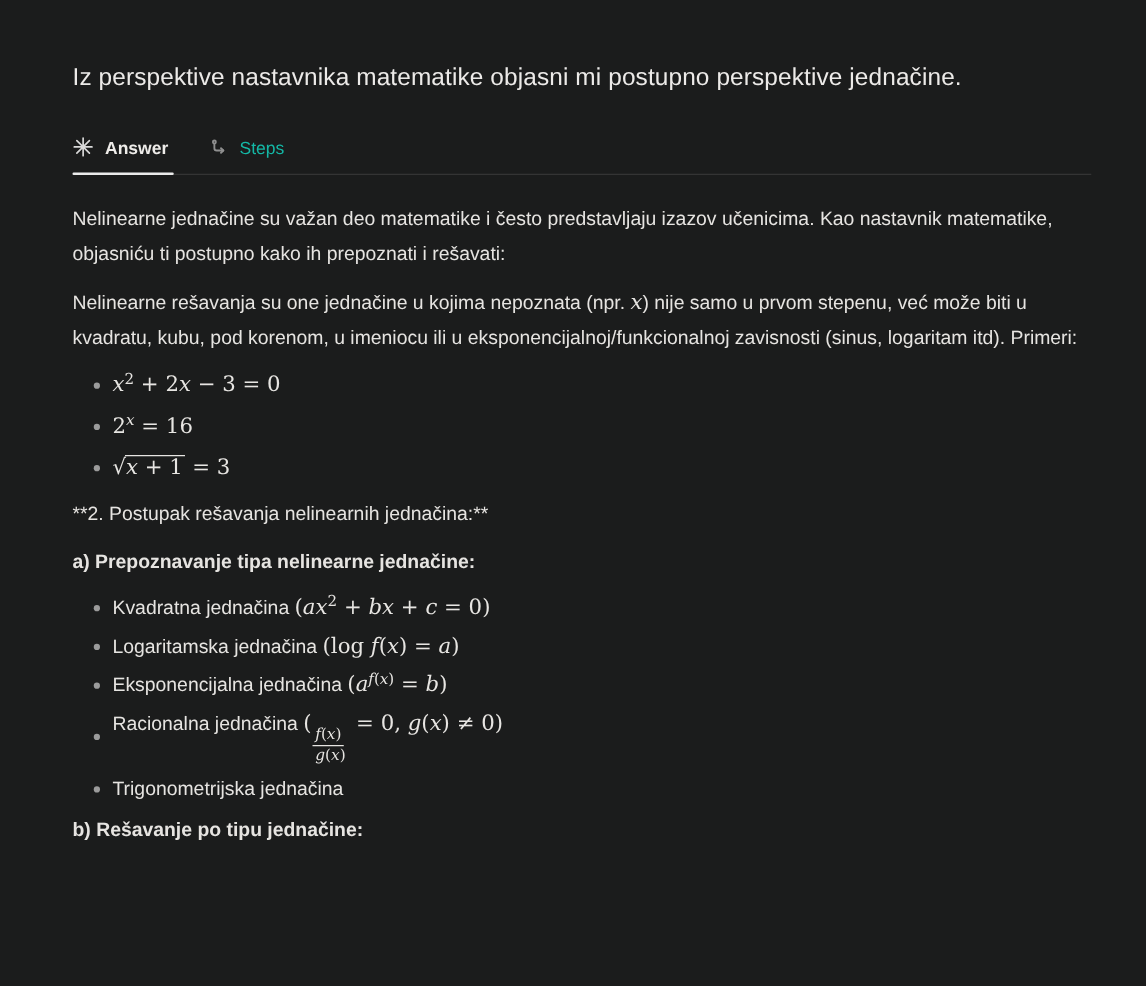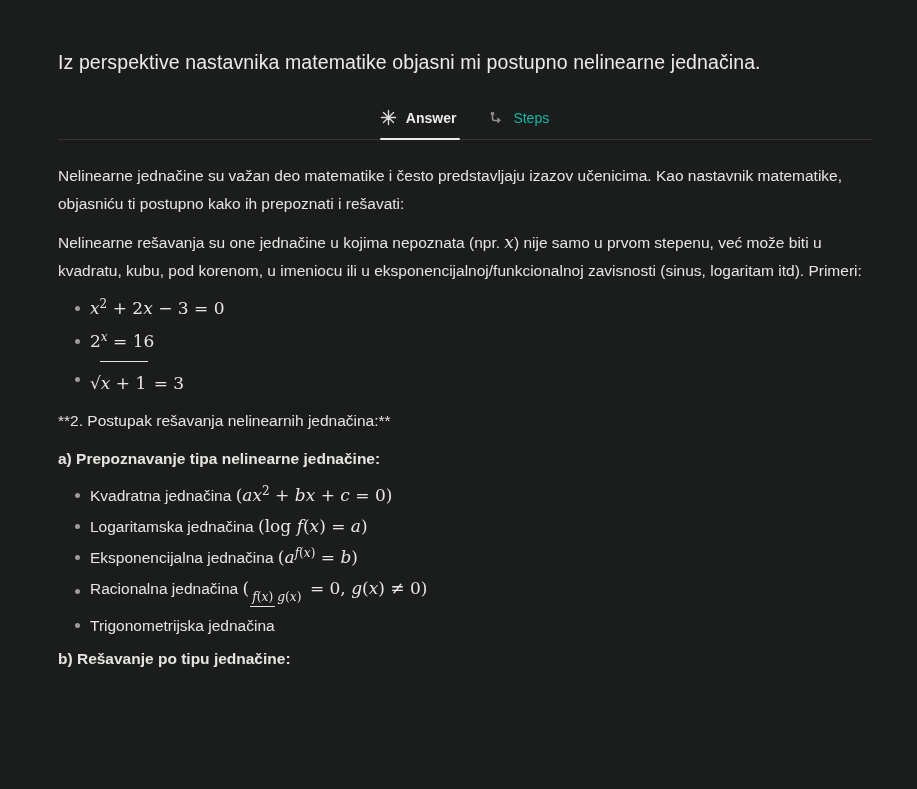--- a/index.html
+++ b/index.html
@@ -10,21 +10,21 @@
     color:#e6e4e1;
     -webkit-font-smoothing:antialiased;
   }
   .page{padding:46px 44px 0 58px;box-sizing:border-box;}
 
   .question{
     font-size:19.5px;line-height:32px;font-weight:500;
     color:#eceae8;max-width:748px;margin:0 0 29px 0;letter-spacing:.1px;
   }
 
-  .tabs{display:flex;gap:30px;border-bottom:1px solid #343434;justify-content:center;}
+  .tabs{display:flex;gap:30px;border-bottom:1px solid #343434;}
   .tab{
     display:flex;align-items:center;gap:9px;
     font-size:14px;padding:2px 2px 13px 0;position:relative;cursor:pointer;
     color:#14b8a6;
   }
   .tab .ticon{display:flex;align-items:center;}
   .tab-active{color:#eeece9;font-weight:700;}
   .tab-active::after{
     content:"";position:absolute;left:0;right:-2px;bottom:-1px;height:2px;
     background:#ebebeb;border-radius:1px;
@@ -41,34 +41,34 @@
     content:"";position:absolute;left:17px;top:50%;margin-top:-2.5px;
     width:5px;height:5px;border-radius:50%;background:#9b9b9b;
   }
   .hb{margin-top:8px !important;line-height:22px;}
 
   
   .math{font-family:"DejaVu Serif","Liberation Serif",serif;font-size:17px;color:#e7e5e2;}
   .math i{font-style:italic;}
   .math sup{font-size:71%;line-height:0;vertical-align:super;position:relative;top:1px;}
   .sqrt{white-space:nowrap;}
-  .sqrt .rad{display:inline-block;border-top:1.3px solid #e7e5e2;padding:12px 2px 0 1px;margin-left:-1px;line-height:1.15;}
+  .sqrt .rad{display:inline-block;border-top:1.3px solid #e7e5e2;padding:0 2px 0 1px;margin-left:-1px;line-height:1.15;}
   .frac{
-    display:inline-flex;flex-direction:row;align-items:center;
+    display:inline-flex;flex-direction:column;align-items:flex-start;
     vertical-align:-0.55em;font-size:72%;line-height:1.3;margin:0 1px;
   }
   .frac .num{padding:0 2px;border-bottom:1px solid #e7e5e2;}
   .frac .den{padding:0 2px;}
 </style>
 </head>
 <body>
 
 <div class="page">
 
-  <div class="question">Iz perspektive nastavnika matematike objasni mi postupno nelinearne jednačina.</div>
+  <div class="question">Iz perspektive nastavnika matematike objasni mi postupno perspektive jednačine.</div>
 
   <div class="tabs">
     <div class="tab tab-active">
       <span class="ticon">
         <svg width="17" height="17" viewBox="0 0 24 24" fill="none" stroke="#dadada" stroke-width="1.9" stroke-linecap="round">
           <path d="M12 2v20M2 12h20M4.9 4.9l14.2 14.2M19.1 4.9L4.9 19.1"></path>
         </svg>
       </span>
       <span>Answer</span>
     </div>

